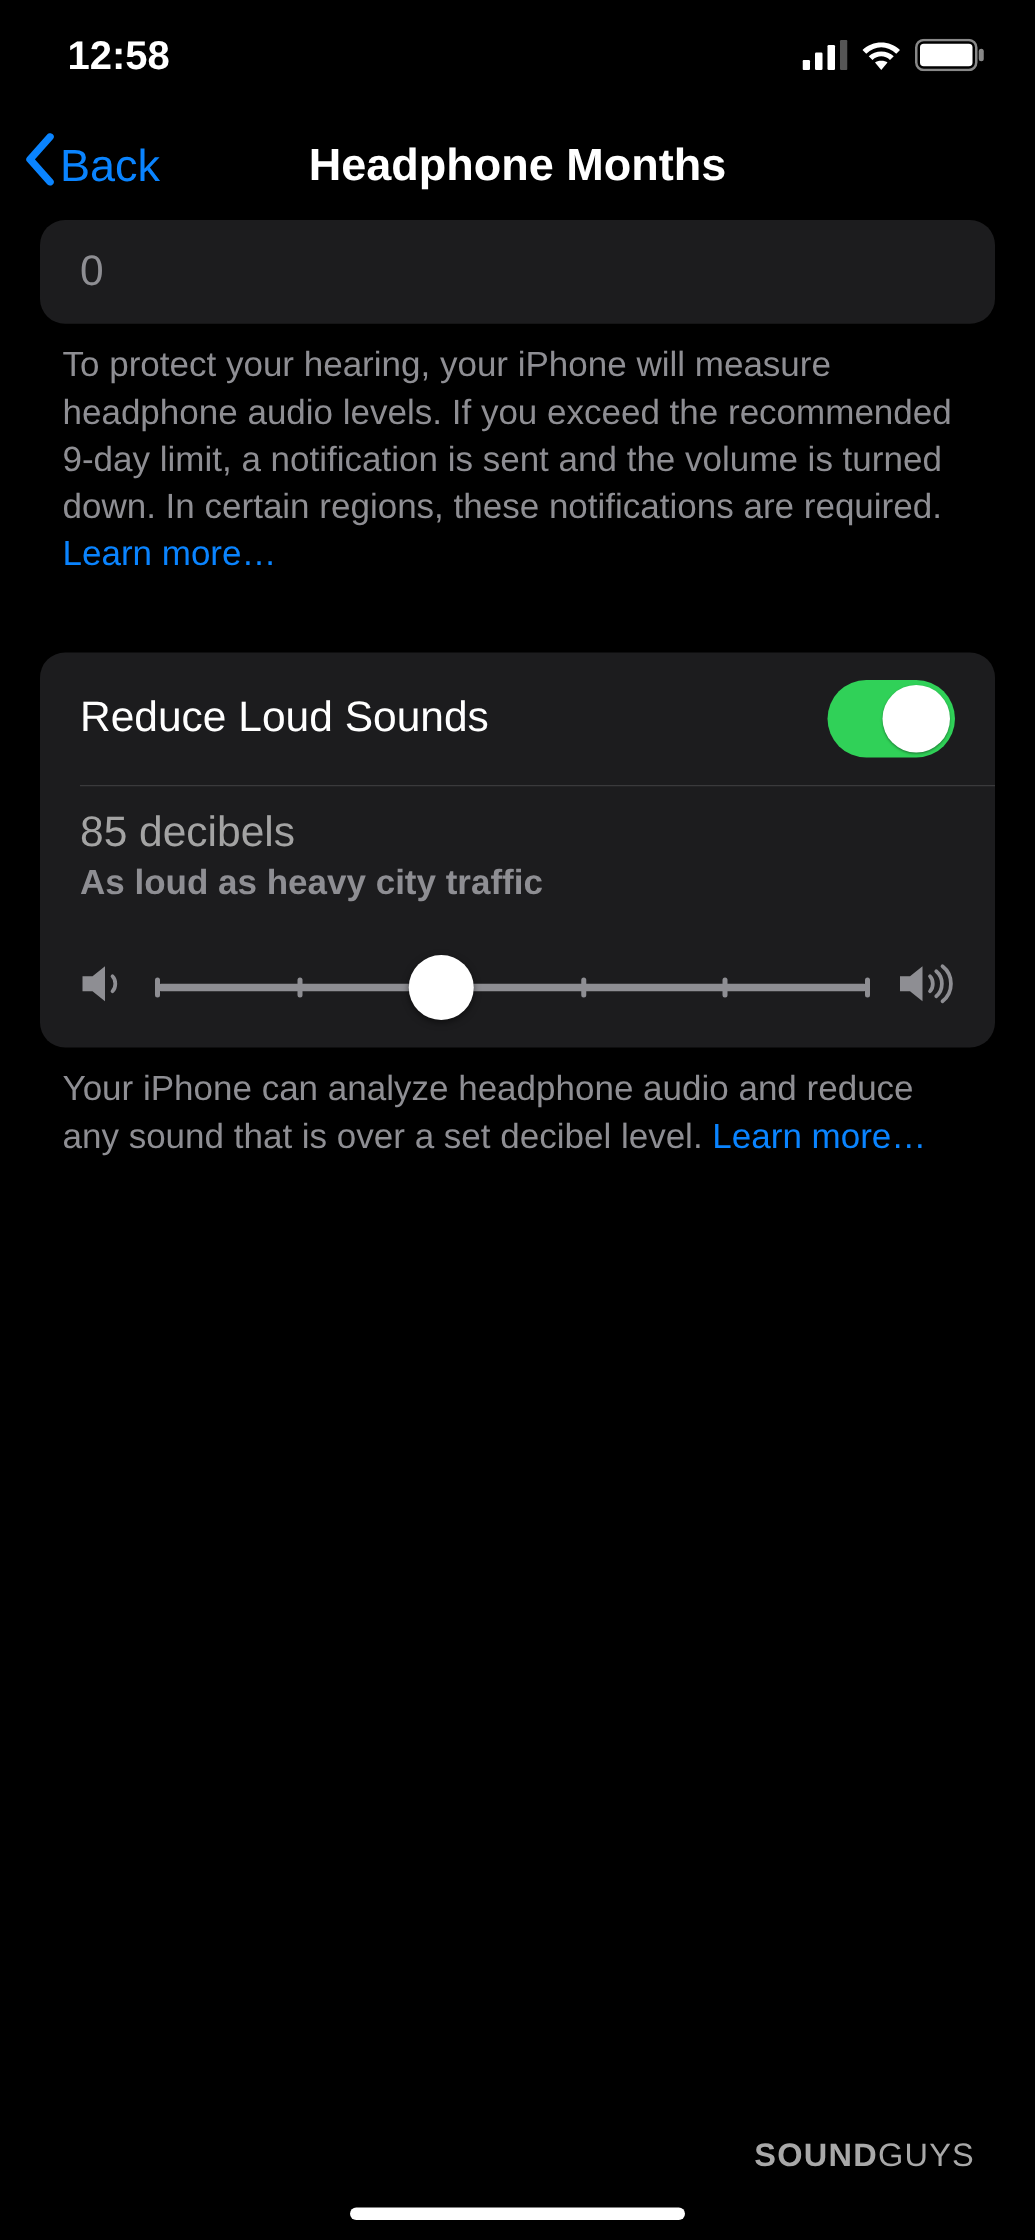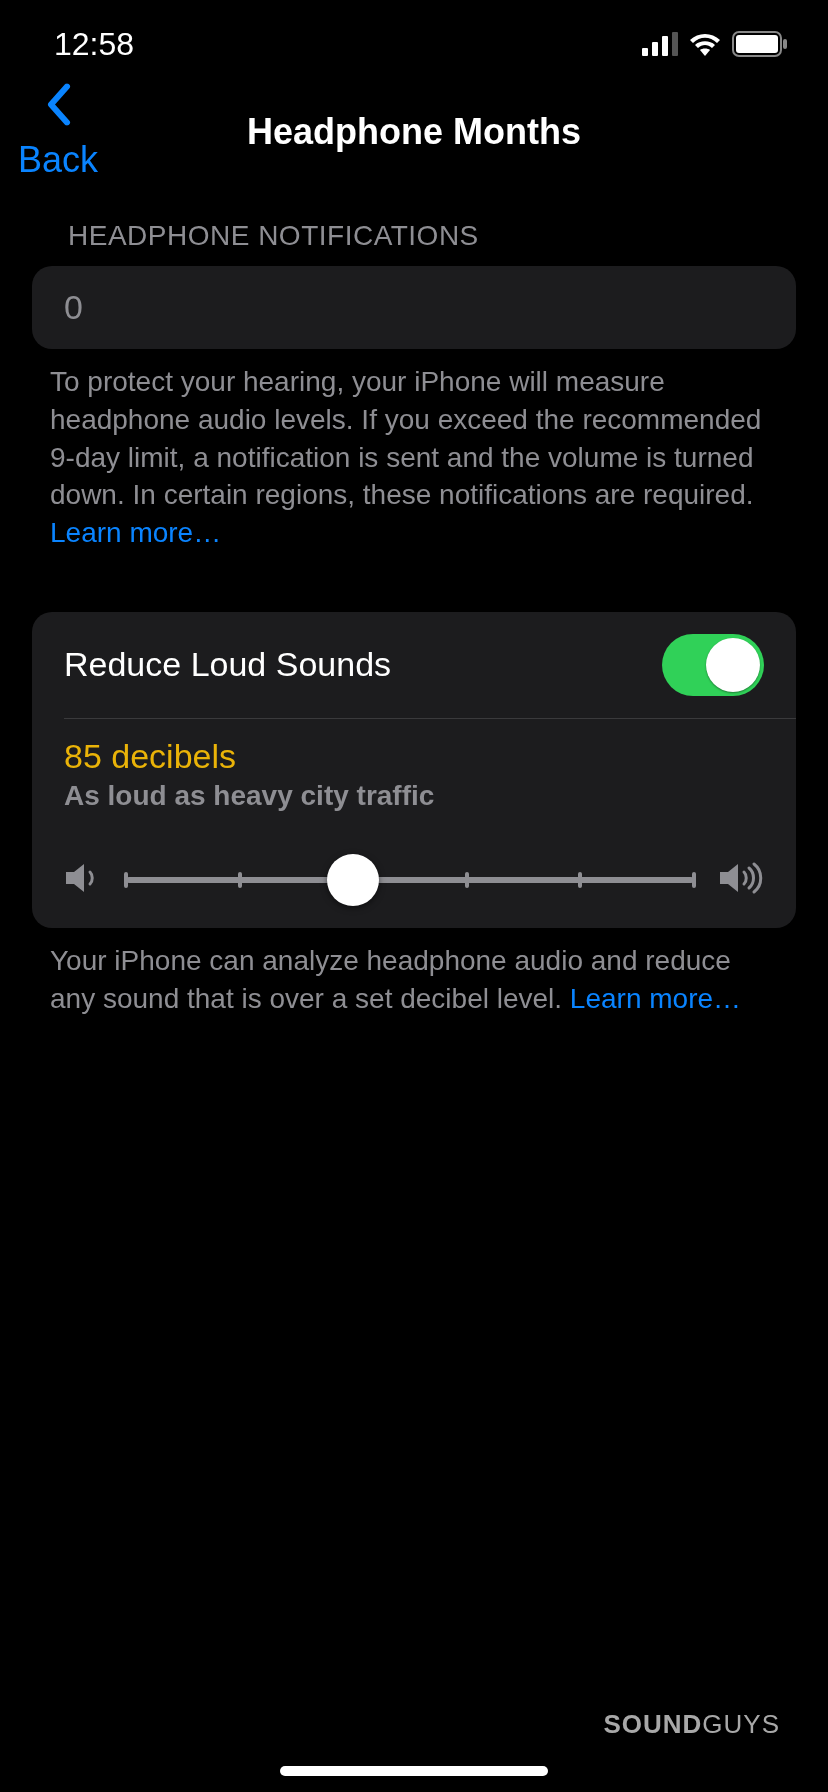--- a/index.html
+++ b/index.html
@@ -14,21 +14,21 @@
   }
 
   
   .status-bar {
     height: 88px;
     display: flex;
     align-items: center;
     justify-content: space-between;
     padding: 0 40px 0 54px;
     font-size: 32px;
-    font-weight: 400;
+    font-weight: 700;
   }
   .status-right { display: flex; align-items: center; gap: 10px; }
   .status-right svg { display: block; }
 
   
   .nav-bar {
     height: 88px;
     position: relative;
     display: flex;
     align-items: center;
@@ -39,21 +39,20 @@
     left: 18px;
     top: 50%;
     transform: translateY(-50%);
     display: flex;
     align-items: center;
     color: #0a84ff;
     font-size: 36px;
     font-weight: 400;
     gap: 4px;
     cursor: pointer;
-    flex-direction: column;
   }
   .back svg { width: 26px; height: 42px; }
   .nav-title {
     font-size: 36px;
     font-weight: 600;
     color: #fff;
   }
 
   
   .content { padding: 0 32px; }
@@ -110,21 +109,21 @@
     right: 4px;
     width: 54px;
     height: 54px;
     border-radius: 50%;
     background: #fff;
     box-shadow: 0 1px 2px rgba(0,0,0,.4);
   }
 
   
   .db-cell { padding: 18px 32px 28px 32px; }
-  .db-title { font-size: 34px; color: #eab308; }
+  .db-title { font-size: 34px; color: #a3a3a3; }
   .db-sub { font-size: 28px; color: #8e8e93; margin-top: 4px; font-weight: bold; }
 
   
   .slider-row {
     display: flex;
     align-items: center;
     gap: 24px;
     margin-top: 48px;
   }
   .vol-icon { color: #8e8e93; flex-shrink: 0; }
@@ -227,21 +226,20 @@
           <path d="M22 3 L6 21 L22 39" stroke="#0a84ff" stroke-width="6" fill="none" stroke-linecap="round" stroke-linejoin="round"></path>
         </svg>
     </span>
     <span>Back</span>
   </div>
   <div class="nav-title">Headphone Months</div>
 </div>
 
 <div class="content">
 
-  <div class="section-header">HEADPHONE NOTIFICATIONS</div>
 
   <div class="cell-group">
     <div class="cell">
       <span class="value">0</span>
     </div>
   </div>
 
   <div class="section-footer">
     <span>To protect your hearing, your iPhone will measure headphone audio levels. If you exceed the recommended 9-day limit, a notification is sent and the volume is turned down. In certain regions, these notifications are required. </span><span class="link">Learn more…</span>
   </div>

